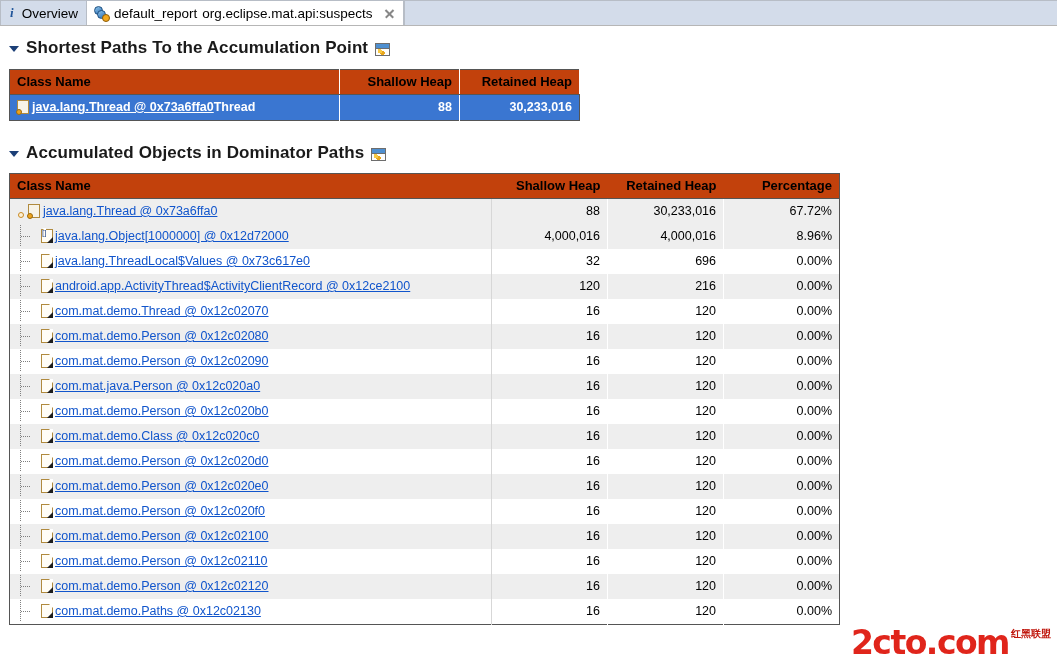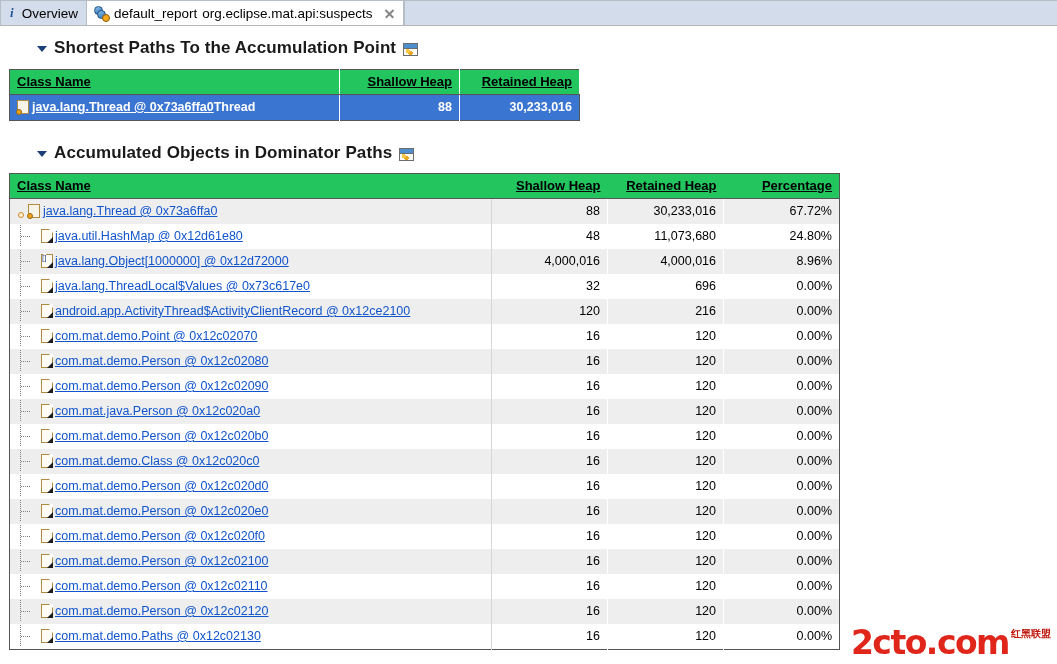--- a/index.html
+++ b/index.html
@@ -102,21 +102,20 @@
     border: 1.4px solid #8a5a08;
     box-sizing: border-box;
   }
 
   
   .section-head {
     display: flex;
     align-items: center;
     gap: 7px;
     padding-left: 9px;
-    margin-left: 28px;
   }
   .twisty {
     width: 0; height: 0;
     border-left: 5px solid transparent;
     border-right: 5px solid transparent;
     border-top: 6px solid #1b3f77;
     flex: none;
     margin-top: 2px;
   }
   .section-title {
@@ -159,25 +158,24 @@
     border-collapse: collapse;
     table-layout: fixed;
     background: #ffffff;
     border: 1px solid #555555;
     font-size: 12.5px;
   }
   table.grid th {
     font-weight: bold;
     font-size: 13px;
     color: #000000;
-    background: #22c55e;
+    background: #c2410c;
     padding: 4px 7px 5px 7px;
     border-bottom: 1px solid #555555;
     white-space: nowrap;
-    text-decoration: underline;
   }
   table.grid td {
     padding: 2px 7px 3px 7px;
     color: #000000;
     white-space: nowrap;
     overflow: hidden;
   }
   .col-name { text-align: left; }
   .col-num  { text-align: right; }
 
@@ -429,35 +427,20 @@
                 <span class="tnode"></span>
               </span>
               <span class="icon-thread"></span>
               <a class="objlink">java.lang.Thread @ 0x73a6ffa0</a>
             </span>
           </td>
           <td class="col-num">88</td>
           <td class="col-num">30,233,016</td>
           <td class="col-num">67.72%</td>
         </tr>
-        <tr class="odd">
-          <td class="col-name">
-            <span class="cellwrap">
-              <span class="tree-indent">
-                <span class="tdash branch"></span>
-                <span style="width: 8px;"></span>
-              </span>
-              <span class="icon-obj corner"></span>
-              <a class="objlink">java.util.HashMap @ 0x12d61e80</a>
-            </span>
-          </td>
-          <td class="col-num">48</td>
-          <td class="col-num">11,073,680</td>
-          <td class="col-num">24.80%</td>
-        </tr>
         <tr class="even">
           <td class="col-name">
             <span class="cellwrap">
               <span class="tree-indent">
                 <span class="tdash branch"></span>
                 <span style="width: 8px;"></span>
               </span>
               <span class="icon-obj array corner"></span>
               <a class="objlink">java.lang.Object[1000000] @ 0x12d72000</a>
             </span>
@@ -497,21 +480,21 @@
           <td class="col-num">0.00%</td>
         </tr>
         <tr class="odd">
           <td class="col-name">
             <span class="cellwrap">
               <span class="tree-indent">
                 <span class="tdash branch"></span>
                 <span style="width: 8px;"></span>
               </span>
               <span class="icon-obj corner"></span>
-              <a class="objlink">com.mat.demo.Point @ 0x12c02070</a>
+              <a class="objlink">com.mat.demo.Thread @ 0x12c02070</a>
             </span>
           </td>
           <td class="col-num">16</td>
           <td class="col-num">120</td>
           <td class="col-num">0.00%</td>
         </tr>
         <tr class="even">
           <td class="col-name">
             <span class="cellwrap">
               <span class="tree-indent">

